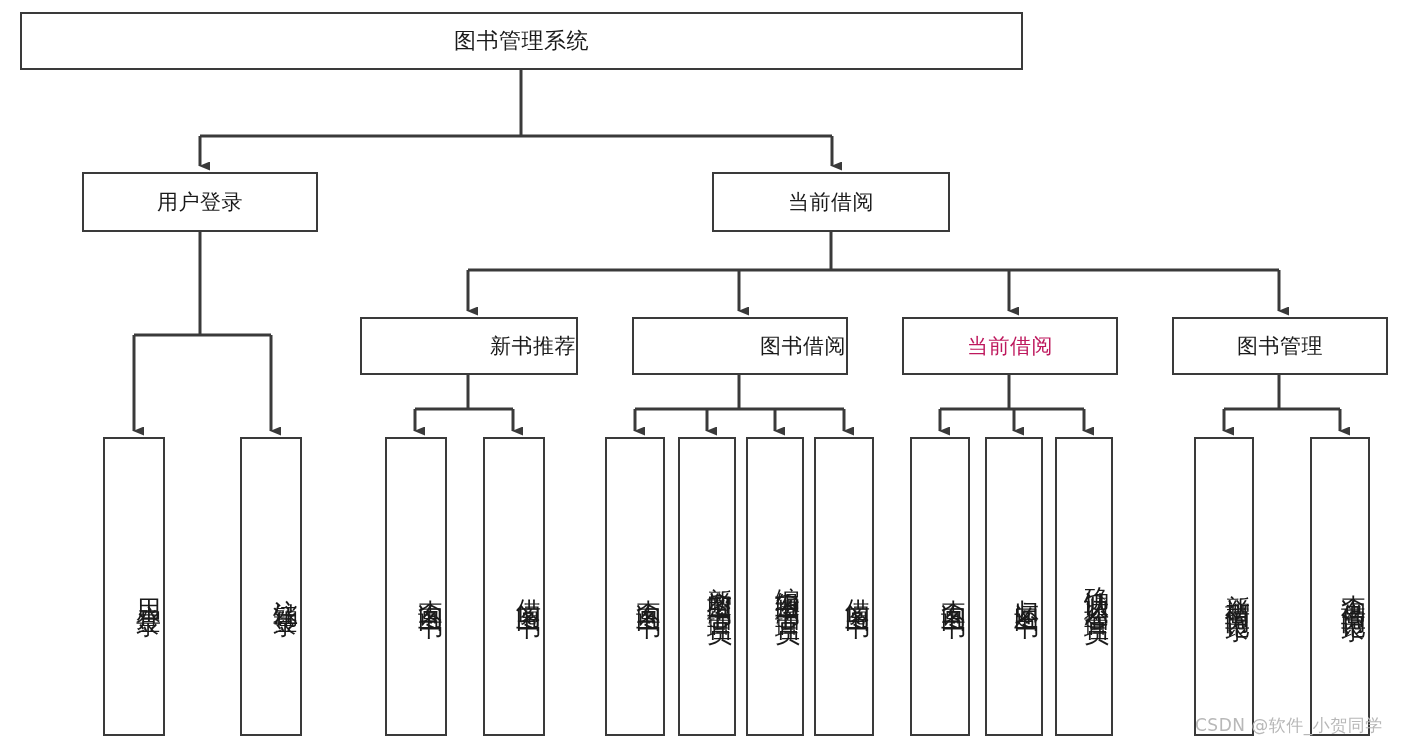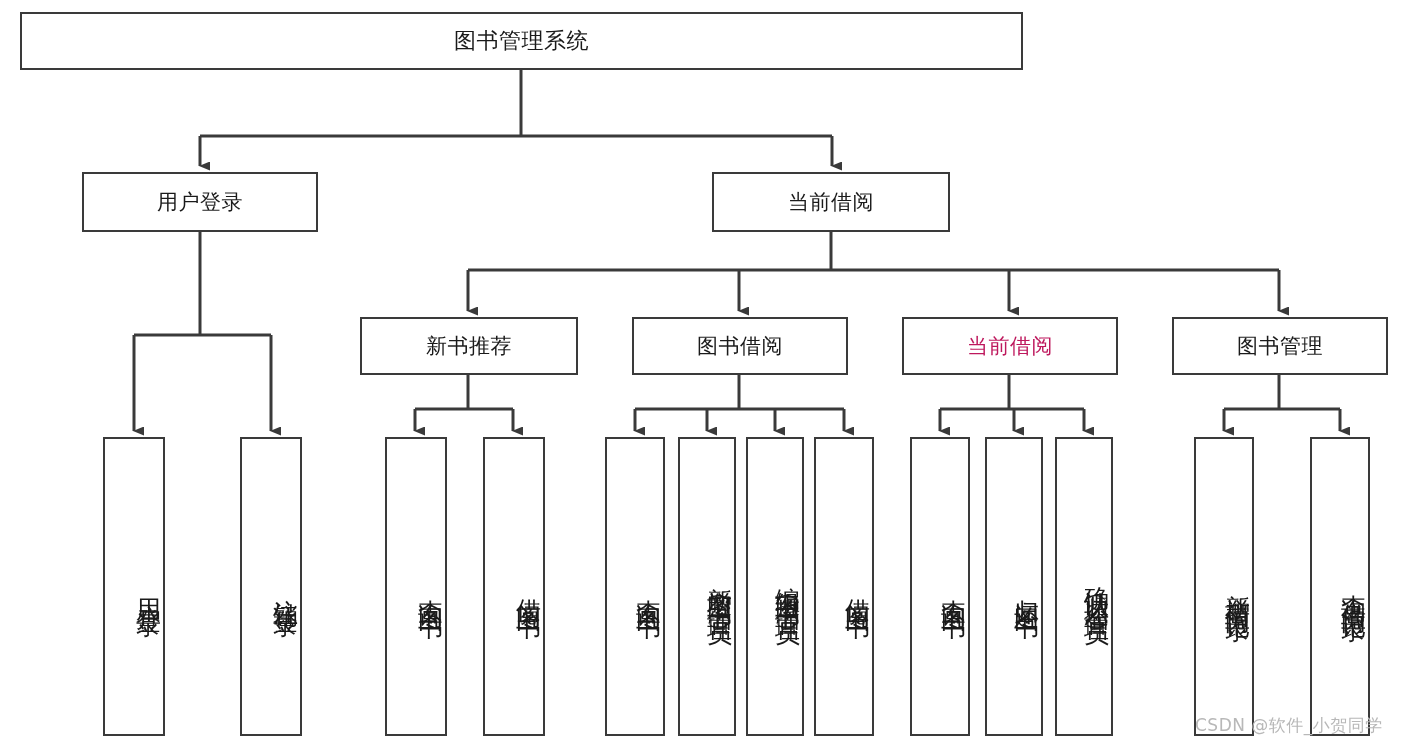--- a/index.html
+++ b/index.html
@@ -133,24 +133,24 @@
     <span class="node-label">图书管理系统</span>
   </div>
 
   <div class="node horiz" style="left: 82px; top: 172px; width: 236px; height: 60px; border-color: rgb(58, 58, 58); color: rgb(26, 26, 26);">
     <span class="node-label">用户登录</span>
   </div>
   <div class="node horiz" style="left: 712px; top: 172px; width: 238px; height: 60px; border-color: rgb(58, 58, 58); color: rgb(26, 26, 26);">
     <span class="node-label">当前借阅</span>
   </div>
 
-  <div class="node horiz" style="left: 360px; top: 317px; width: 218px; height: 58px; border-color: rgb(58, 58, 58); color: rgb(26, 26, 26);">
+  <div class="node horiz" style="left: 360px; top: 317px; width: 218px; height: 58px; border-color: rgb(58, 58, 58); color: rgb(26, 26, 26); justify-content: flex-end;">
     <span class="node-label">新书推荐</span>
   </div>
-  <div class="node horiz" style="left: 632px; top: 317px; width: 216px; height: 58px; border-color: rgb(58, 58, 58); color: rgb(26, 26, 26);">
+  <div class="node horiz" style="left: 632px; top: 317px; width: 216px; height: 58px; border-color: rgb(58, 58, 58); color: rgb(26, 26, 26); justify-content: flex-end;">
     <span class="node-label">图书借阅</span>
   </div>
   <div class="node horiz" style="left: 902px; top: 317px; width: 216px; height: 58px; border-color: rgb(58, 58, 58); color: #be185d;">
     <span class="node-label">当前借阅</span>
   </div>
   <div class="node horiz" style="left: 1172px; top: 317px; width: 216px; height: 58px; border-color: rgb(58, 58, 58); color: rgb(26, 26, 26);">
     <span class="node-label">图书管理</span>
   </div>
 
   <div class="node vert" style="left: 103px; top: 437px; width: 62px; height: 299px; border-color: rgb(58, 58, 58); color: rgb(26, 26, 26);">

